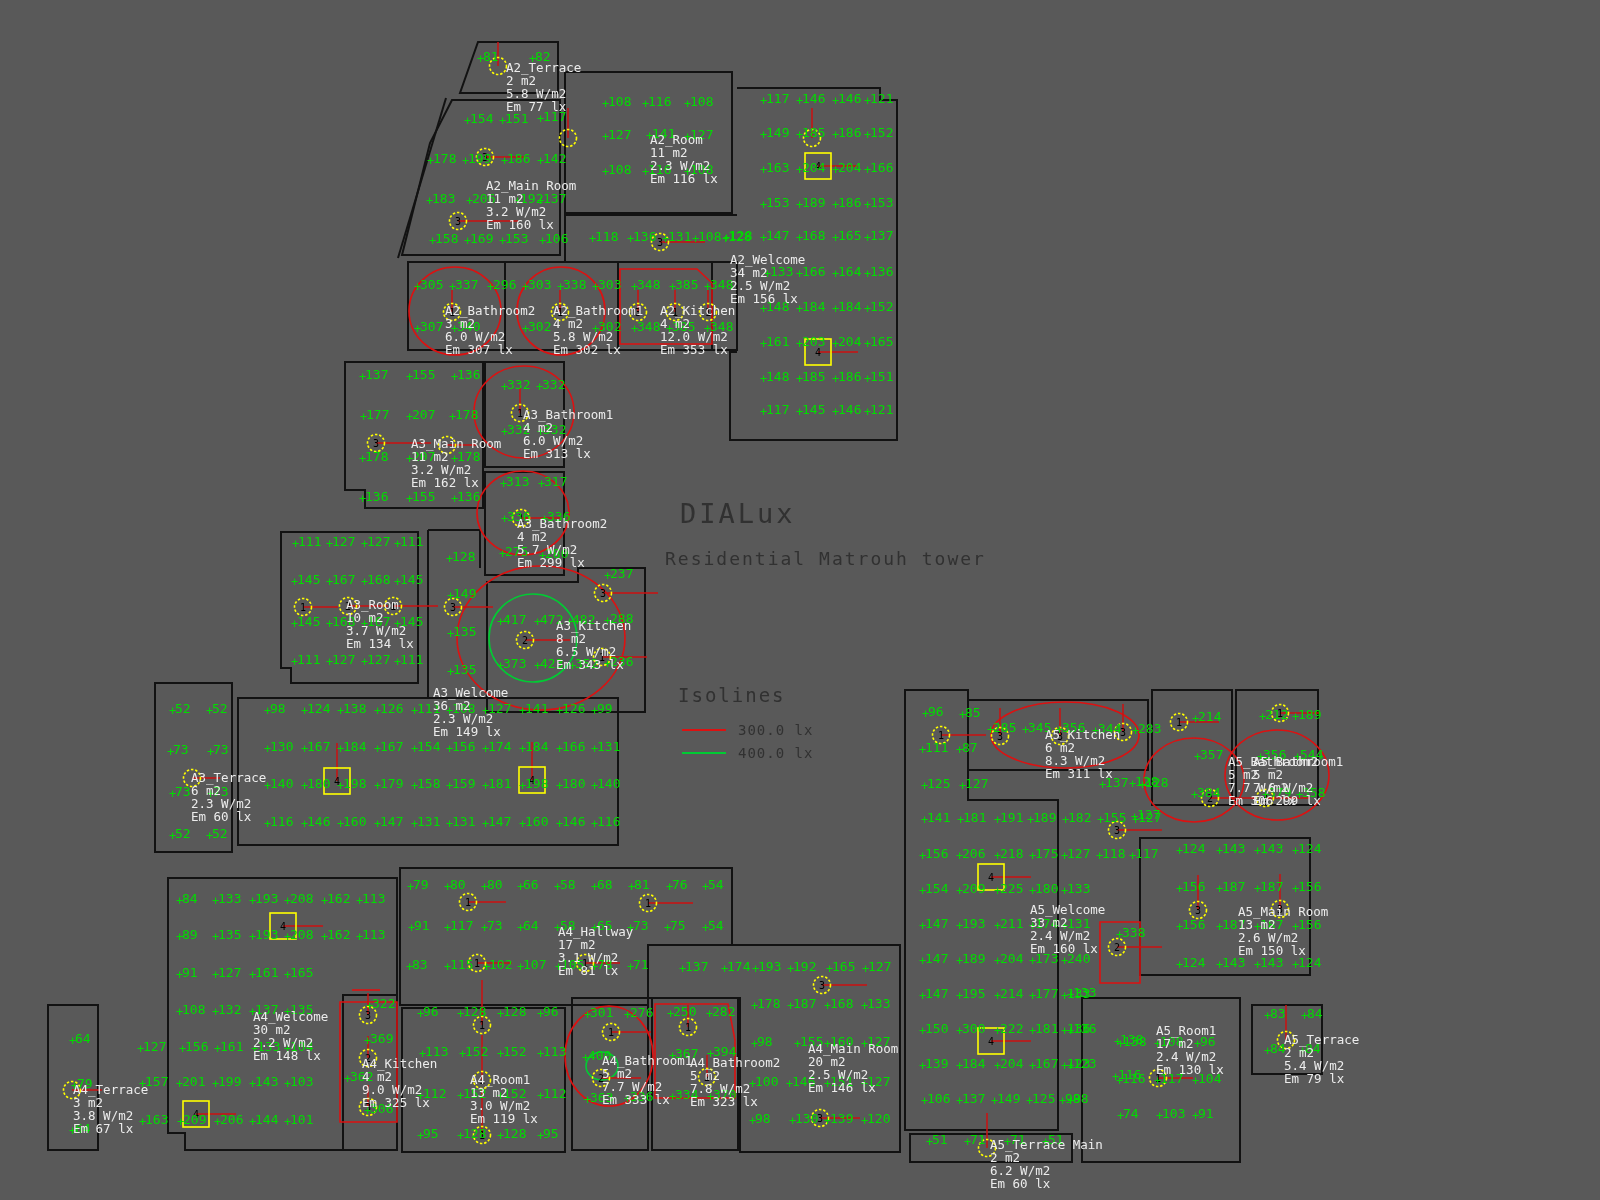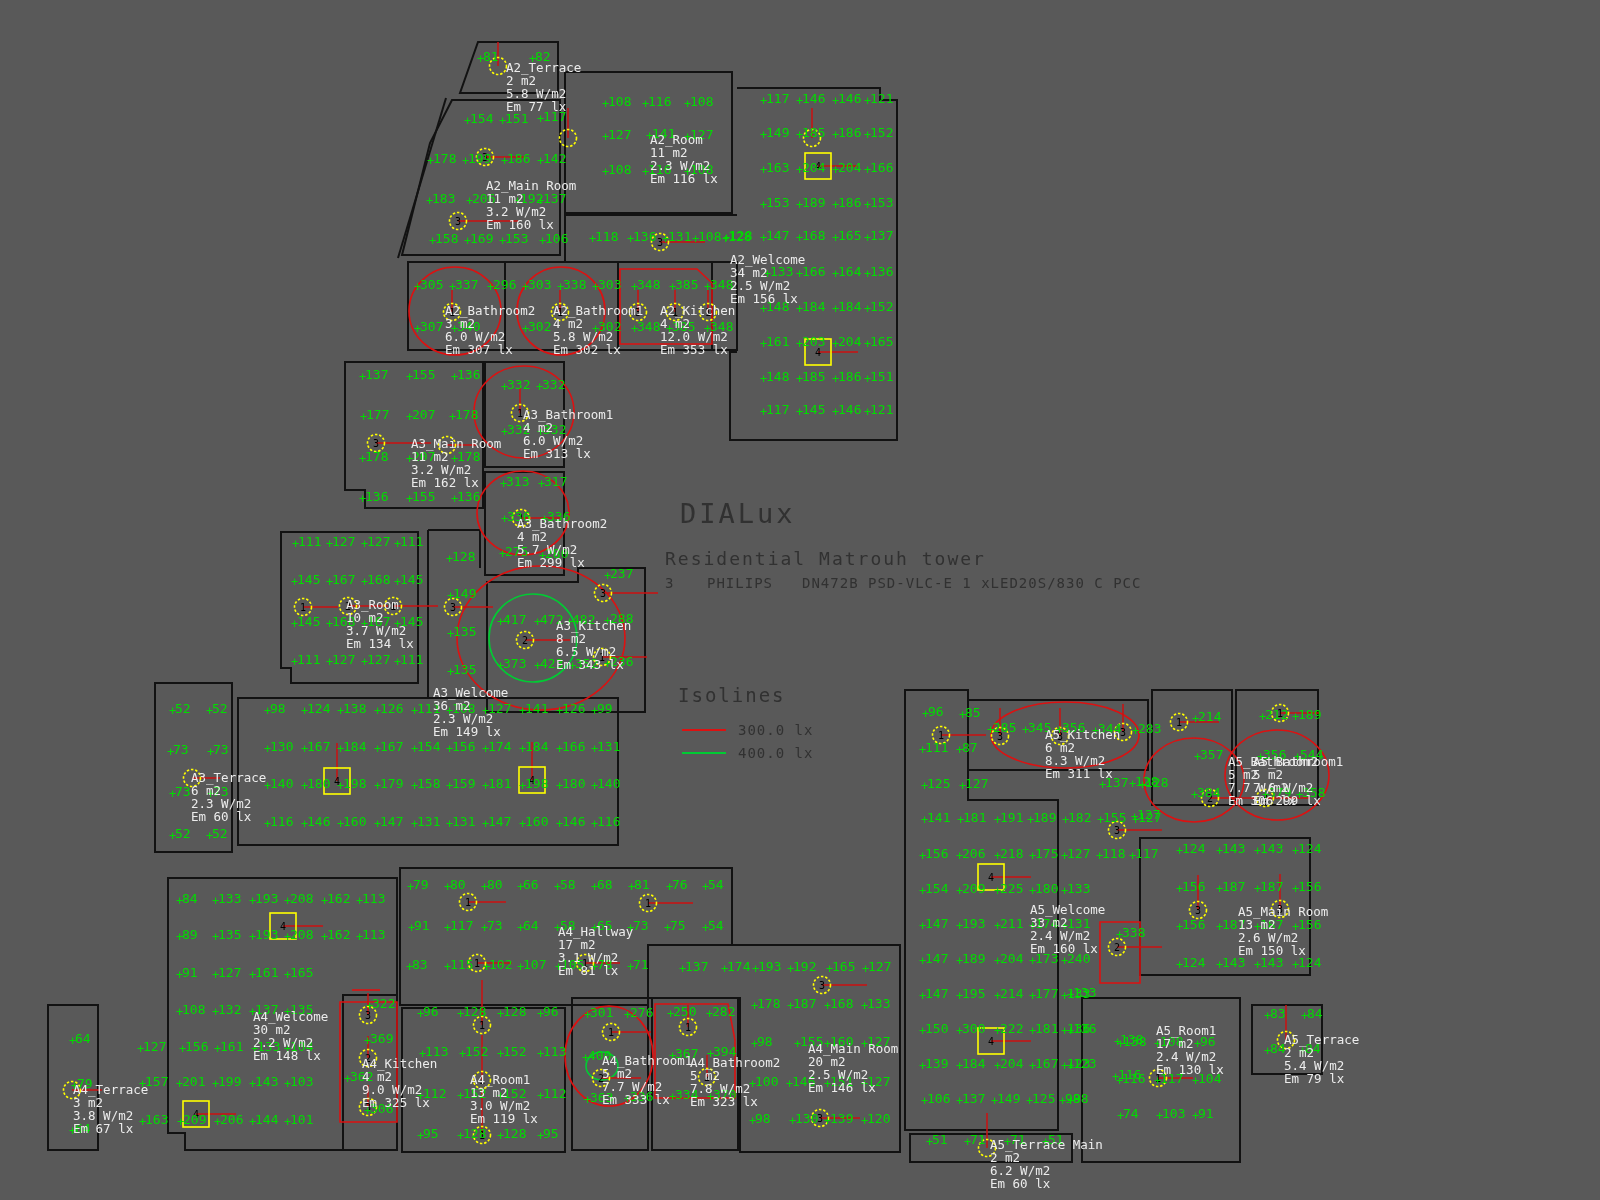--- a/index.html
+++ b/index.html
@@ -934,21 +934,20 @@
     <div class="room-label" style="left: 990px; top: 1138px;">A5_Terrace Main
 2 m2
 6.2 W/m2
 Em 60 lx</div>
   </div>
 
 <div id="legend-layer">
   <div class="legend-app-title">DIALux</div>
   <div class="legend-project">Residential Matrouh tower</div>
   <div id="schedule">
-      <div class="sched-row"><span class="sched-no">3</span><span class="sched-make">PHILIPS</span><span>DN472B PSD-VLC-E 1 xLED20S/830 C PCC</span></div>
     </div>
   <div class="legend-iso-title">Isolines</div>
   <div id="iso-legend">
       <div class="iso-row">
         <span class="iso-line" style="border-top-color: rgb(221, 17, 17);"></span>
         <span>300.0 lx</span>
       </div>
       <div class="iso-row">
         <span class="iso-line" style="border-top-color: rgb(0, 204, 51);"></span>
         <span>400.0 lx</span>

